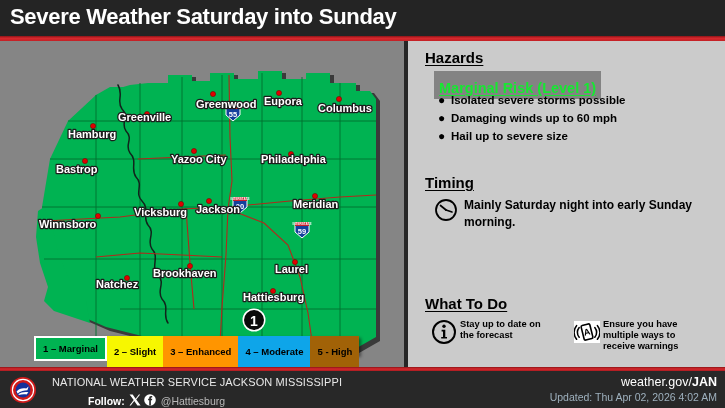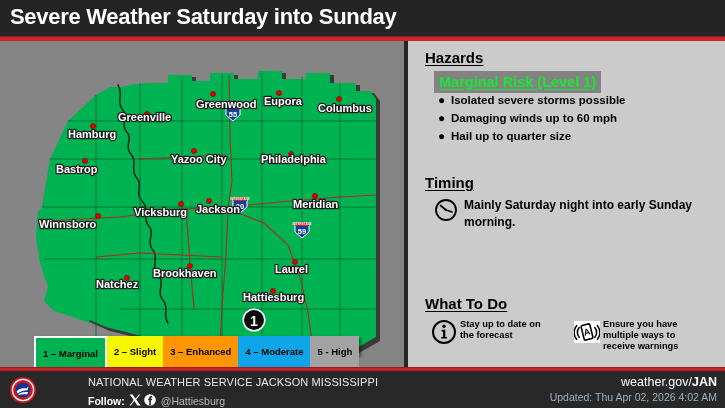--- a/index.html
+++ b/index.html
@@ -76,40 +76,40 @@
     display: flex; align-items: center; justify-content: center;
     font-size: 9.5px; font-weight: bold;
     color: #000000;
     white-space: nowrap;
     padding: 0 7px;
     height: 31px;
   }
   .legend-cell.sel {
     border: 2.5px solid #ffffff;
     color: #000000;
-    height: 35px;
+    height: 25px;
   }
 
   
   #info-panel {
     position: absolute; left: 408px; top: 41px;
     width: 334px; height: 326px;
     background: #cbcbcb;
   }
   .sec-head {
     font-size: 15px; font-weight: bold; color: #000000;
     text-decoration: underline;
     text-underline-offset: 2px;
     white-space: nowrap;
   }
   #hazards-head { position: absolute; left: 17px; top: 8px; }
   #risk-pill {
     position: absolute; left: 26px; top: 30px;
     background: #838383;
-    padding: 2px 5px 2px 5px;
+    padding: 8px 5px 2px 5px;
   }
   #risk-text {
     font-size: 14.5px; font-weight: bold;
     color: #16e831;
     text-decoration: underline;
     text-underline-offset: 2px;
     white-space: nowrap;
   }
   #hazard-list {
     position: absolute; left: 30px; top: 52px;
@@ -165,21 +165,21 @@
   }
   #footer {
     position: absolute; left: 0; top: 371px;
     width: 725px; height: 37px;
     background: #282828;
   }
   #nws-logo { position: absolute; left: 8px; top: 5px; }
   #footer-office {
     position: absolute; left: 52px; top: 5px;
     font-size: 11px; color: #e8e8e8;
-    letter-spacing: 0.1px; white-space: nowrap; margin-left: 36px;
+    letter-spacing: 0.1px; white-space: nowrap;
   }
   #follow-row {
     position: absolute; left: 88px; top: 21px;
     display: flex; align-items: center;
   }
   #follow-label {
     font-size: 10.5px; font-weight: bold; color: #ffffff;
   }
   #x-icon { margin-left: 4px; }
   #fb-icon { margin-left: 3px; }
@@ -335,21 +335,21 @@
         <text id="risk-marker-text" x="254" y="284.5" font-family="Liberation Sans, sans-serif" font-size="14" font-weight="bold" fill="#ffffff" text-anchor="middle">1</text>
       </g>
     </svg>
   </div>
 
   <div id="legend">
       <div class="legend-cell sel" style="background: rgb(0, 179, 82);">1 – Marginal</div>
       <div class="legend-cell" style="background: rgb(247, 247, 0);">2 – Slight</div>
       <div class="legend-cell" style="background: rgb(255, 149, 0);">3 – Enhanced</div>
       <div class="legend-cell" style="background: #0ea5e9;">4 – Moderate</div>
-      <div class="legend-cell" style="background: #a3a3a3; padding-left: 7px;">5 - High</div>
+      <div class="legend-cell" style="background: #a16207; padding-left: 7px;">5 - High</div>
     </div>
 
   <div id="info-panel">
 
     <div id="hazards-head" class="sec-head">Hazards</div>
 
     <div id="risk-pill">
       <span id="risk-text">Marginal Risk (Level 1)</span>
     </div>
 
@@ -357,21 +357,21 @@
         <div class="hz-row">
           <span class="hz-bullet">●</span>
           <span class="hz-text">Isolated severe storms possible</span>
         </div>
         <div class="hz-row">
           <span class="hz-bullet">●</span>
           <span class="hz-text">Damaging winds up to 60 mph</span>
         </div>
         <div class="hz-row">
           <span class="hz-bullet">●</span>
-          <span class="hz-text">Hail up to quarter size</span>
+          <span class="hz-text">Hail up to severe size</span>
         </div>
       </div>
 
     <div id="timing-head" class="sec-head">Timing</div>
 
     <div id="timing-row">
       <span id="clock-icon">
         <svg width="24" height="24" viewBox="0 0 24 24">
           <circle cx="12" cy="12" r="10" fill="none" stroke="#000" stroke-width="1.8"></circle>
           <line x1="12" y1="12" x2="6.5" y2="7.5" stroke="#000" stroke-width="1.7" stroke-linecap="round"></line>

